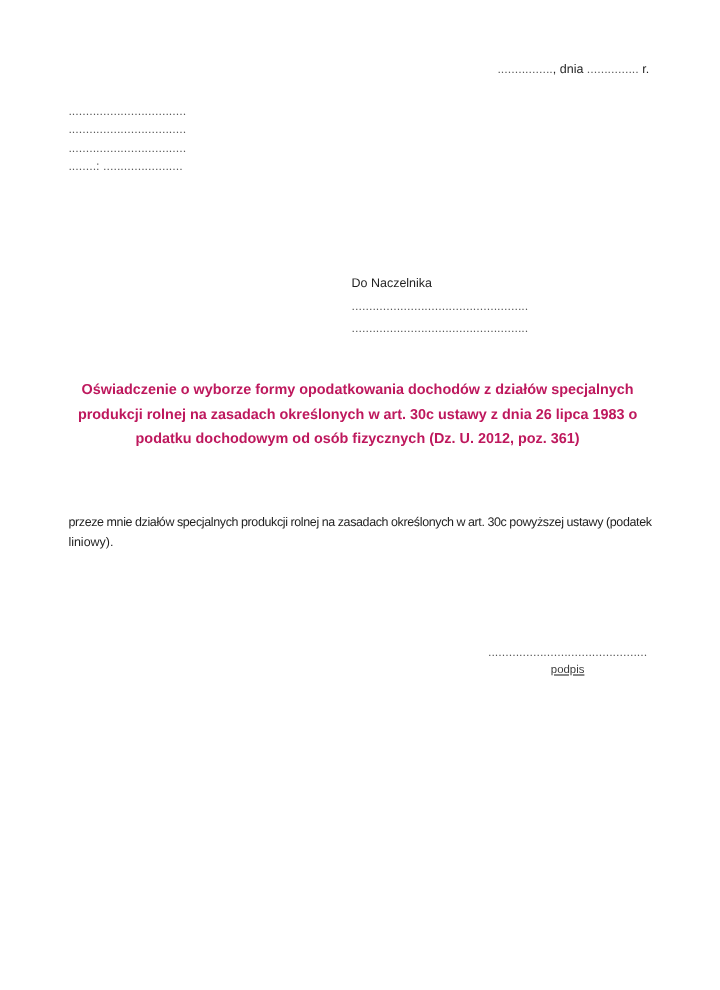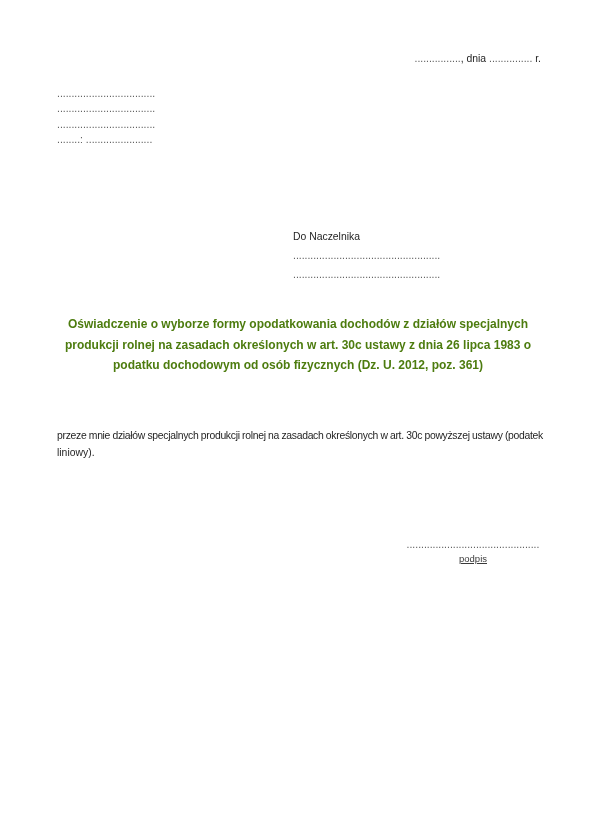--- a/index.html
+++ b/index.html
@@ -51,21 +51,21 @@
   
   .doc-title{
     position:absolute;
     top:314px;
     left:40px;
     right:40px;
     text-align:center;
     font-size:12px;
     font-weight:700;
     line-height:20.5px;
-    color:#4d7c0f;
+    color:#be185d;
   }
   .title-line{white-space:nowrap;}
   
   .body-par{
     position:absolute;
     top:428px;
     left:57px;
     width:486px;
     font-size:10.4px;
     line-height:16.6px;

